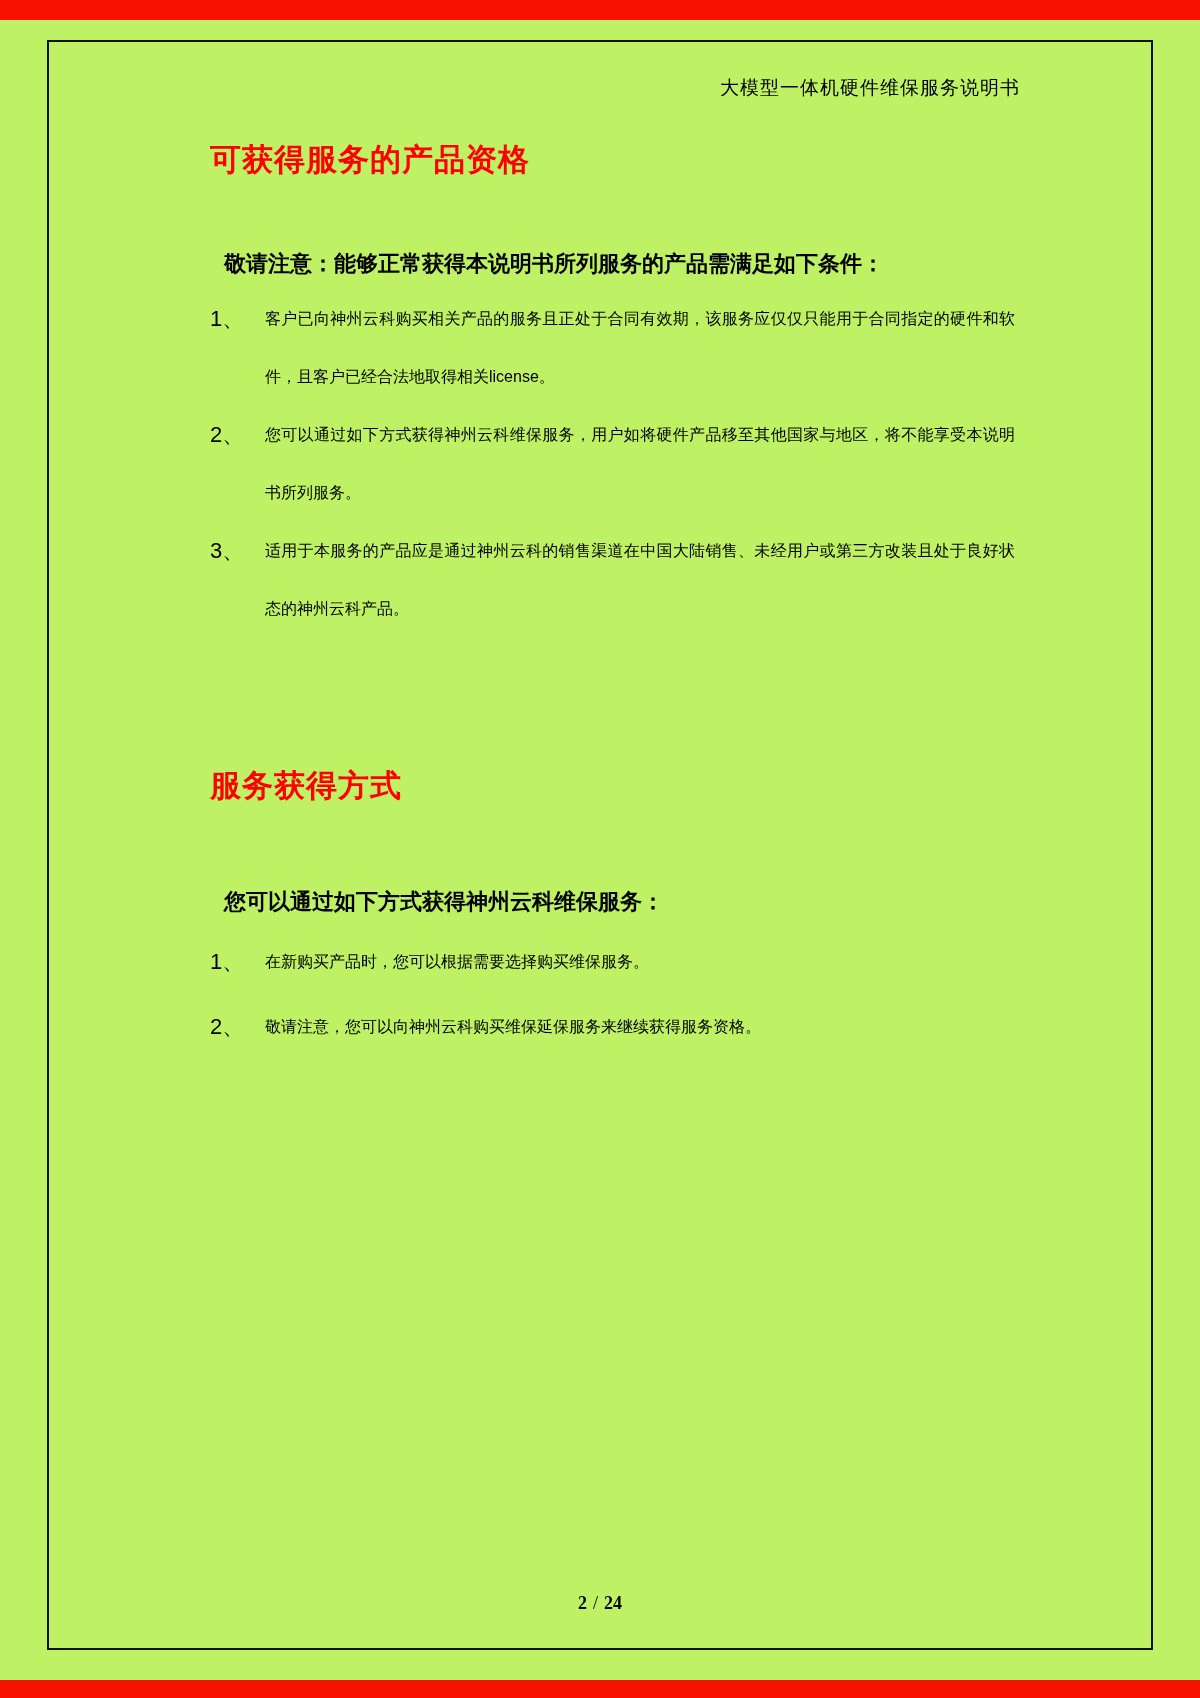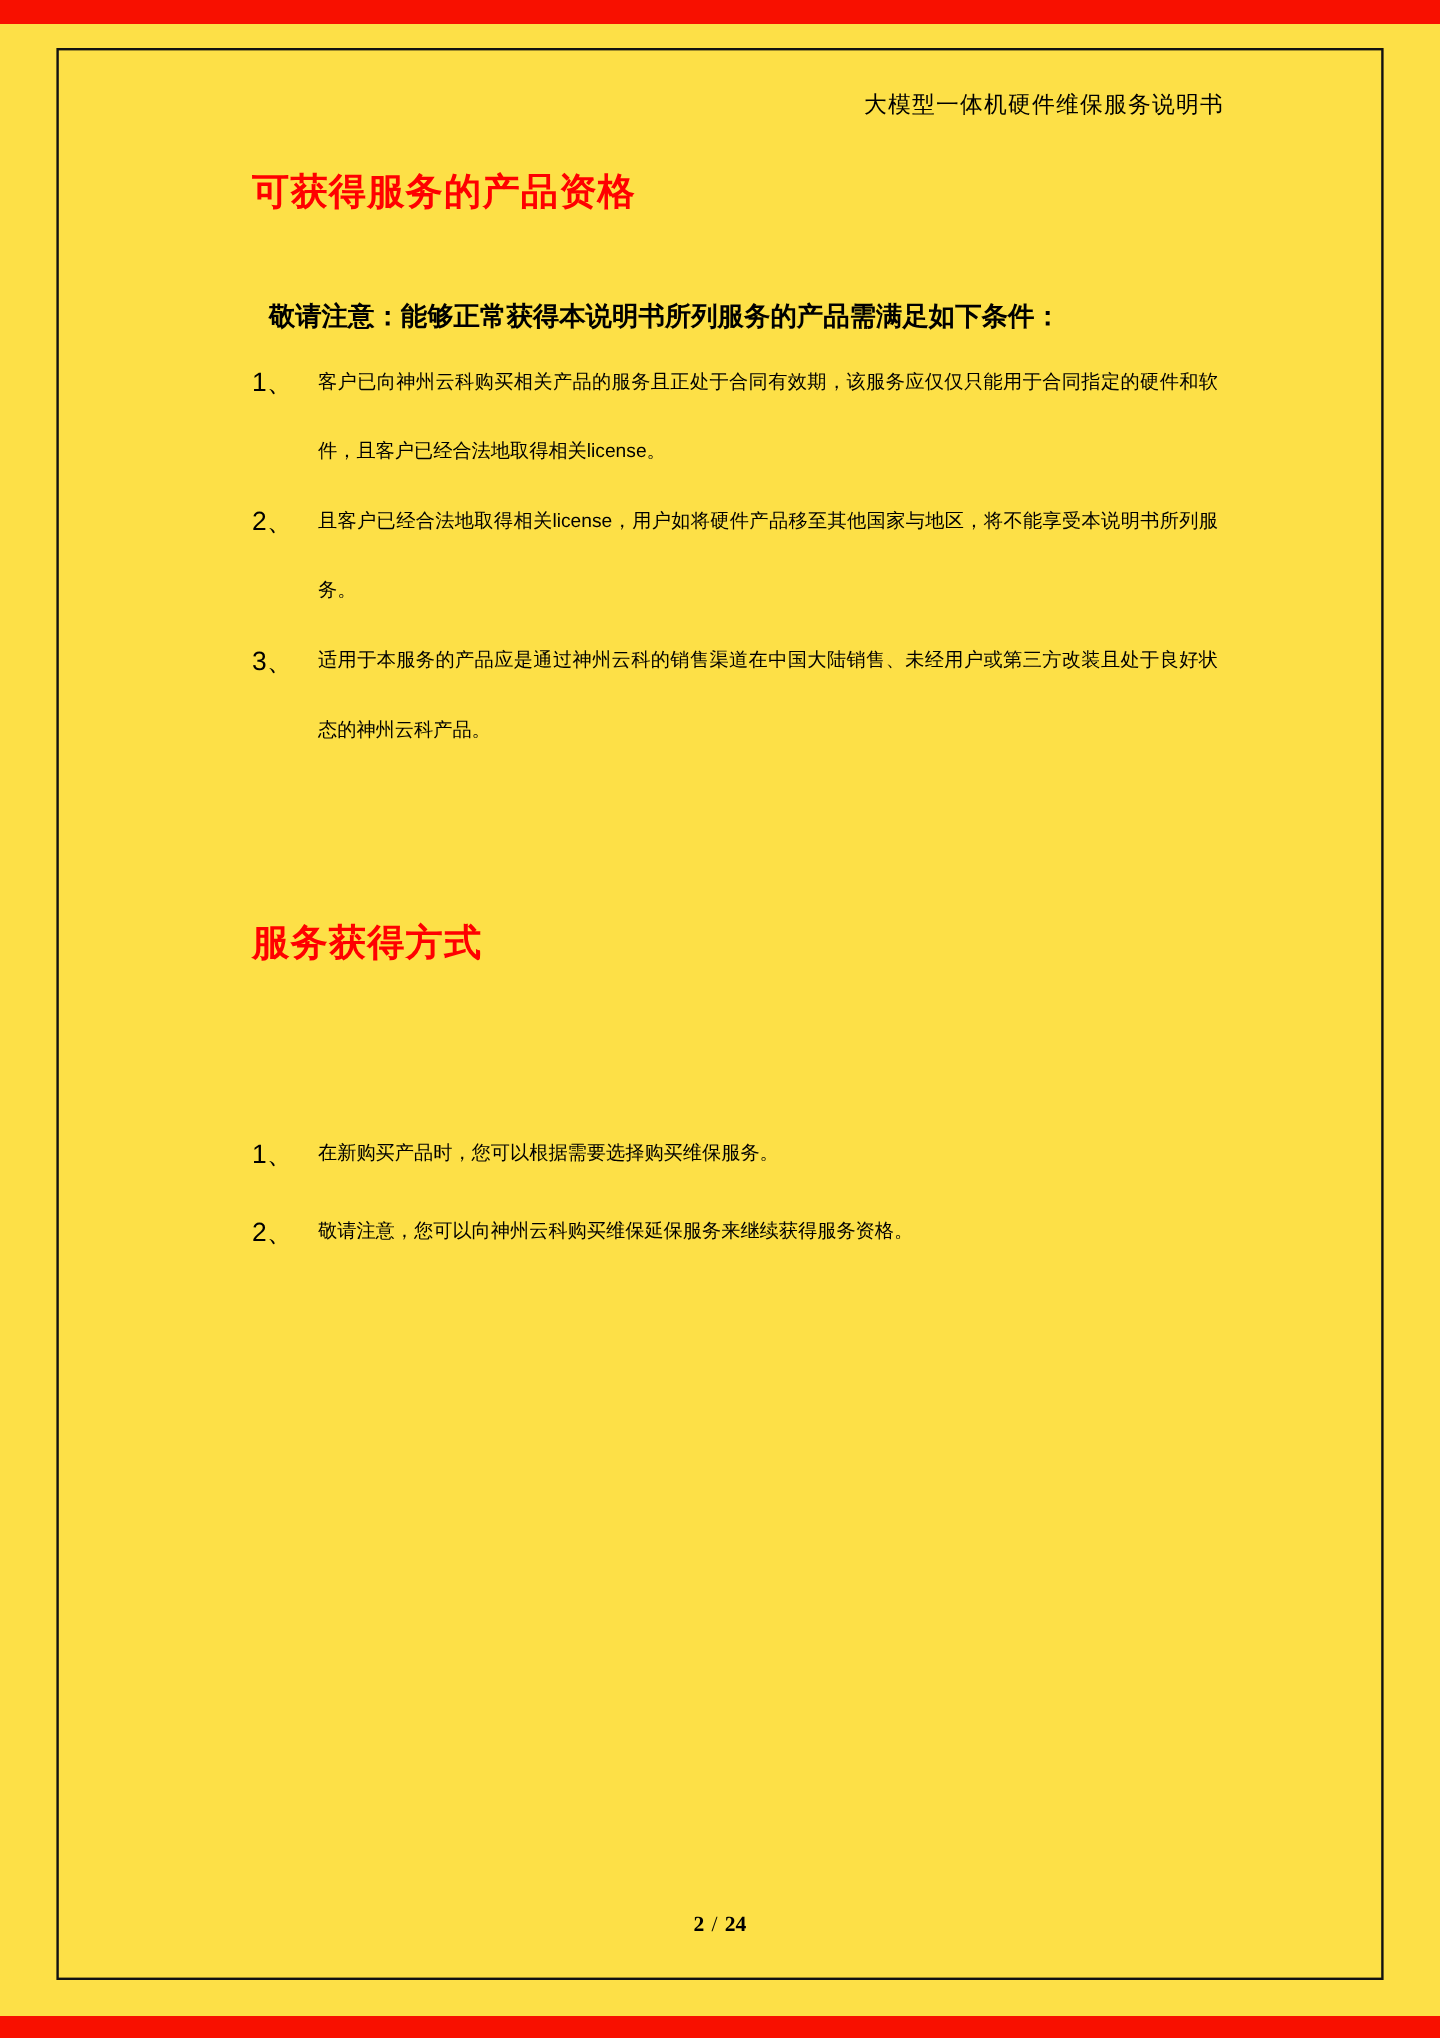--- a/index.html
+++ b/index.html
@@ -4,21 +4,21 @@
 <style>
   html, body {
     margin: 0;
     padding: 0;
     background: #ffffff;
   }
   .page {
     position: relative;
     width: 1200px;
     height: 1698px;
-    background: #fde047;
+    background: #bef264;
     overflow: hidden;
     font-family: "Liberation Sans", sans-serif;
     color: #000000;
   }
   .top-bar {
     position: absolute;
     top: 0; left: 0;
     width: 100%;
     height: 20px;
     background: #f81000;
@@ -132,30 +132,31 @@
 
   <p class="intro i1">敬请注意：能够正常获得本说明书所列服务的产品需满足如下条件：</p>
 
   <ol class="list l1">
     <li>
       <span class="num">1、</span>
       <span class="txt">客户已向神州云科购买相关产品的服务且正处于合同有效期，该服务应仅仅只能用于合同指定的硬件和软件，且客户已经合法地取得相关license。</span>
     </li>
     <li>
       <span class="num">2、</span>
-      <span class="txt">且客户已经合法地取得相关license，用户如将硬件产品移至其他国家与地区，将不能享受本说明书所列服务。</span>
+      <span class="txt">您可以通过如下方式获得神州云科维保服务，用户如将硬件产品移至其他国家与地区，将不能享受本说明书所列服务。</span>
     </li>
     <li>
       <span class="num">3、</span>
       <span class="txt">适用于本服务的产品应是通过神州云科的销售渠道在中国大陆销售、未经用户或第三方改装且处于良好状态的神州云科产品。</span>
     </li>
   </ol>
 
   <h1 class="sec-title s2">服务获得方式</h1>
 
+  <p class="intro i2">您可以通过如下方式获得神州云科维保服务：</p>
 
   <ol class="list l2">
     <li>
       <span class="num">1、</span>
       <span class="txt">在新购买产品时，您可以根据需要选择购买维保服务。</span>
     </li>
     <li>
       <span class="num">2、</span>
       <span class="txt">敬请注意，您可以向神州云科购买维保延保服务来继续获得服务资格。</span>
     </li>

